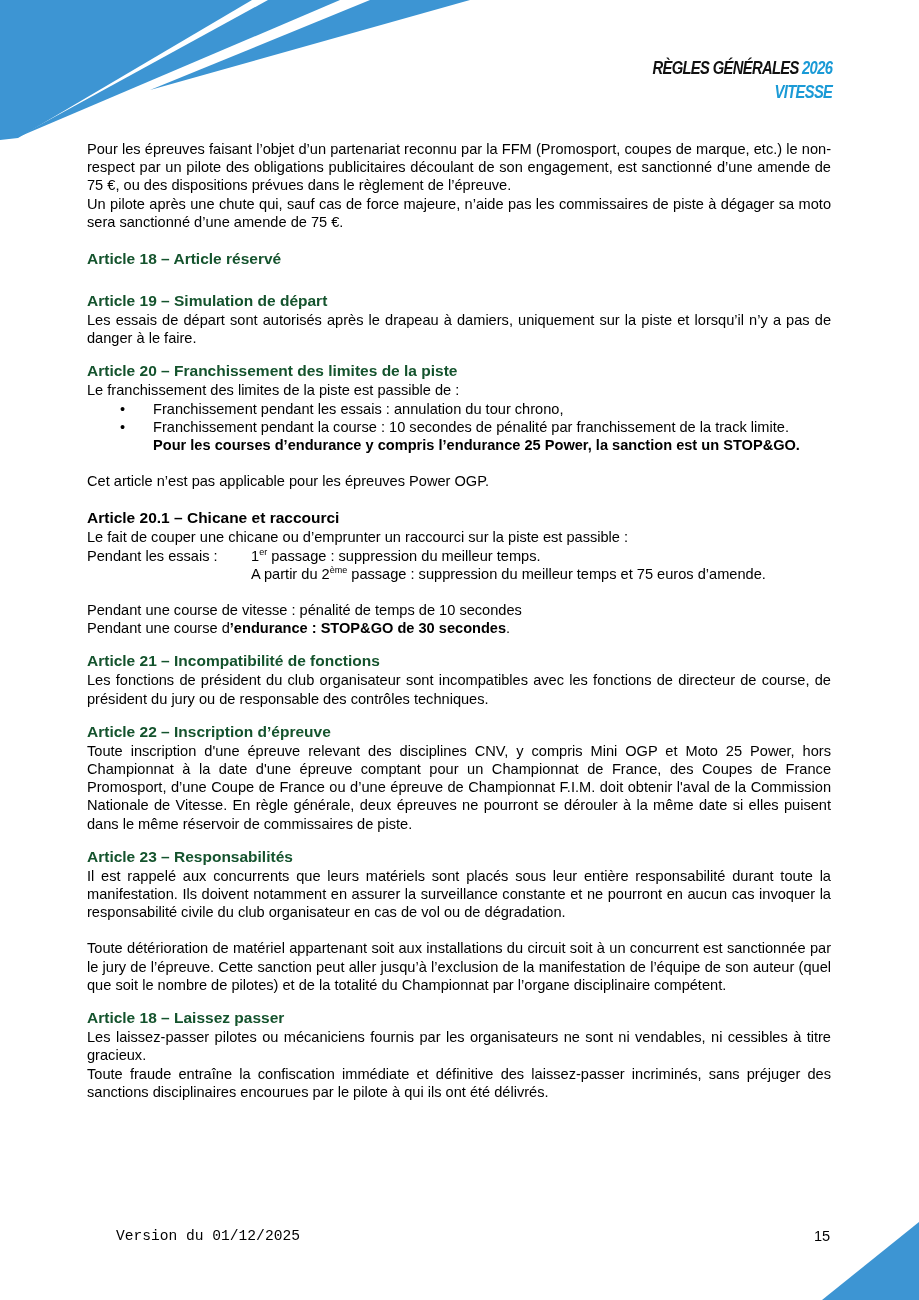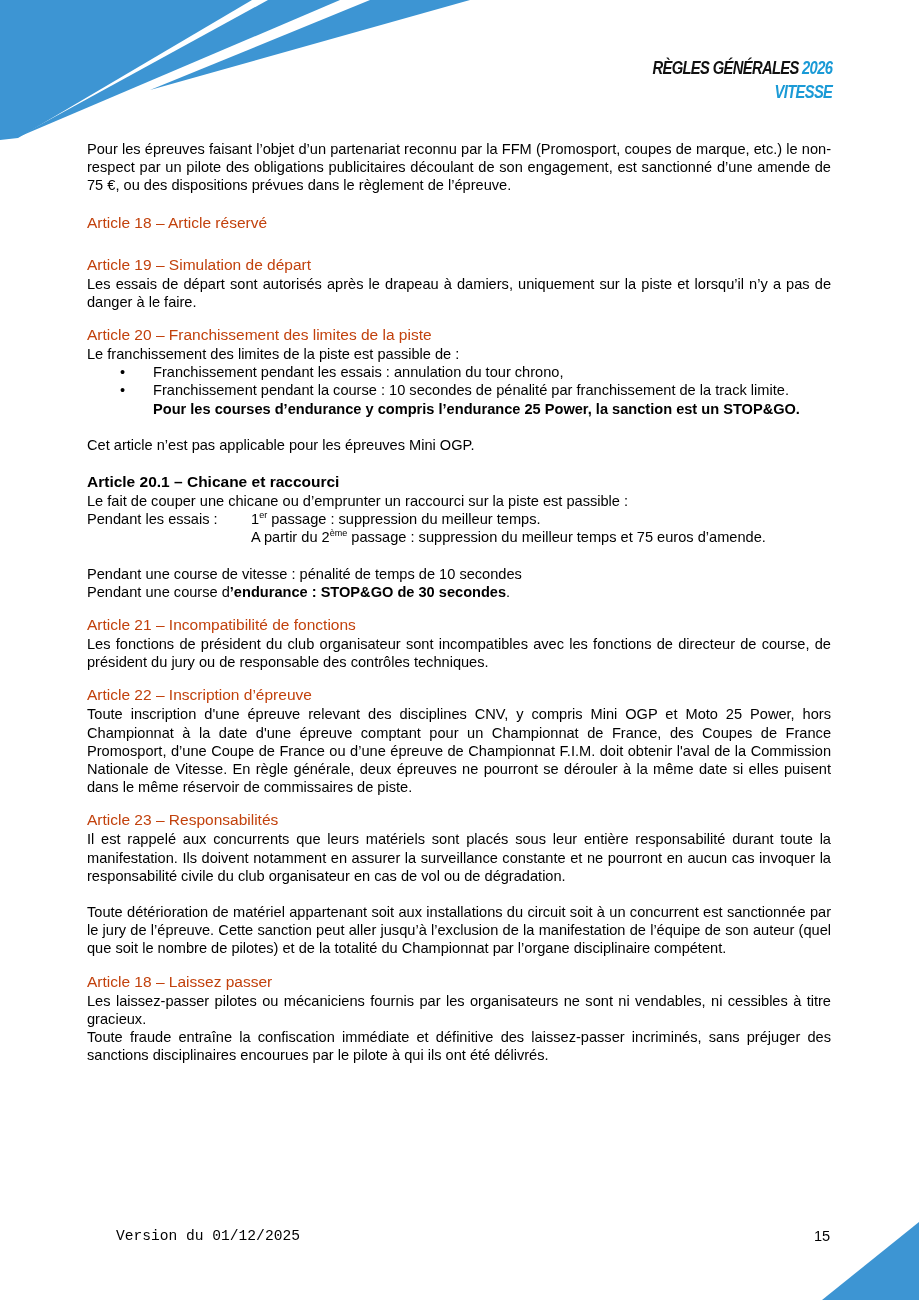--- a/index.html
+++ b/index.html
@@ -9,21 +9,21 @@
   .deco-br { position:absolute; left:820px; top:1220px; }
   .header-brand { position:absolute; right:87px; top:56px; text-align:right;
     font-family:"Liberation Sans", sans-serif; font-weight:bold; font-style:italic;
     font-size:18px; line-height:24px; letter-spacing:-0.8px; transform:scaleX(0.82); transform-origin:right top; }
   .brand-line1 .t { color:#111; }
   .brand-line1 .y { color:#1a9ad6; }
   .brand-line2 { color:#1a9ad6; }
   .content { position:absolute; left:87px; top:140px; width:744px; font-size:14.6px; line-height:18.2px; }
   p { margin:0; }
   .just { text-align:justify; }
-  h2 { margin:0; color:#c2410c; font-size:15.5px; font-weight:normal; line-height:20px; }
+  h2 { margin:0; color:#14532d; font-size:15.5px; font-weight:bold; line-height:20px; }
   h3 { margin:0; color:#000; font-size:15.5px; font-weight:bold; line-height:20px; }
   .gap-s { height:18px; }
   .gap-m { height:22px; }
   .gap-h { height:14px; }
   ul.bullets { margin:0; padding:0; list-style:none; }
   ul.bullets li { position:relative; padding-left:66px; }
   ul.bullets li .dot { position:absolute; left:33px; top:0; }
   .row { display:flex;justify-content:center; }
   .row .lbl { width:164px; flex:none; }
   .row .val { flex:1; }
@@ -48,37 +48,38 @@
 <div class="header-brand">
   <div class="brand-line1">
     <span class="t">RÈGLES GÉNÉRALES</span>
     <span class="y">2026</span>
   </div>
   <div class="brand-line2">VITESSE</div>
 </div>
 
 <div class="content">
   <p class="just">Pour les épreuves faisant l’objet d’un partenariat reconnu par la FFM (Promosport, coupes de marque, etc.) le non-respect par un pilote des obligations publicitaires découlant de son engagement, est sanctionné d’une amende de 75 €, ou des dispositions prévues dans le règlement de l’épreuve.</p>
+  <p class="just">Un pilote après une chute qui, sauf cas de force majeure, n’aide pas les commissaires de piste à dégager sa moto sera sanctionné d’une amende de 75 €.</p>
 
   <div class="gap-s"></div>
   <h2>Article 18 – Article réservé</h2>
 
   <div class="gap-m"></div>
   <h2>Article 19 – Simulation de départ</h2>
   <p class="just">Les essais de départ sont autorisés après le drapeau à damiers, uniquement sur la piste et lorsqu’il n’y a pas de danger à le faire.</p>
 
   <div class="gap-h"></div>
   <h2>Article 20 – Franchissement des limites de la piste</h2>
   <p>Le franchissement des limites de la piste est passible de :</p>
   <ul class="bullets">
     <li><span class="dot">•</span><span>Franchissement pendant les essais : annulation du tour chrono,</span></li>
     <li><span class="dot">•</span><span>Franchissement pendant la course : 10 secondes de pénalité par franchissement de la track limite.</span><br><b>Pour les courses d’endurance y compris l’endurance 25 Power, la sanction est un STOP&amp;GO.</b></li>
   </ul>
   <div class="gap-s"></div>
-  <p>Cet article n’est pas applicable pour les épreuves Mini OGP.</p>
+  <p>Cet article n’est pas applicable pour les épreuves Power OGP.</p>
 
   <div class="gap-s"></div>
   <h3>Article 20.1 – Chicane et raccourci</h3>
   <p>Le fait de couper une chicane ou d’emprunter un raccourci sur la piste est passible :</p>
   <div class="row">
     <div class="lbl">Pendant les essais :</div>
     <div class="val">
       <div><span>1</span><sup>er</sup><span> passage : suppression du meilleur temps.</span></div>
       <div><span>A partir du 2</span><sup>ème</sup><span> passage : suppression du meilleur temps et 75 euros d’amende.</span></div>
     </div>

